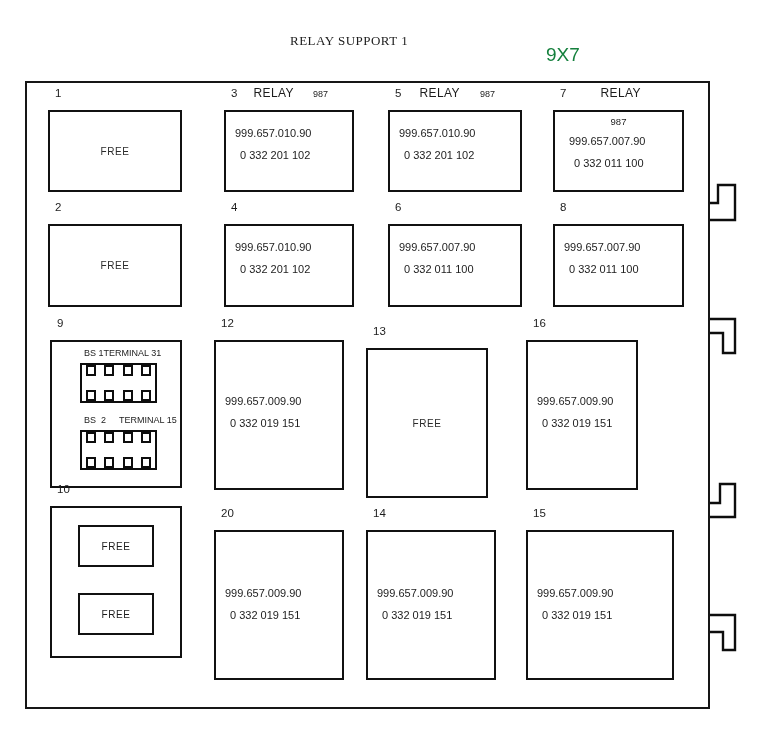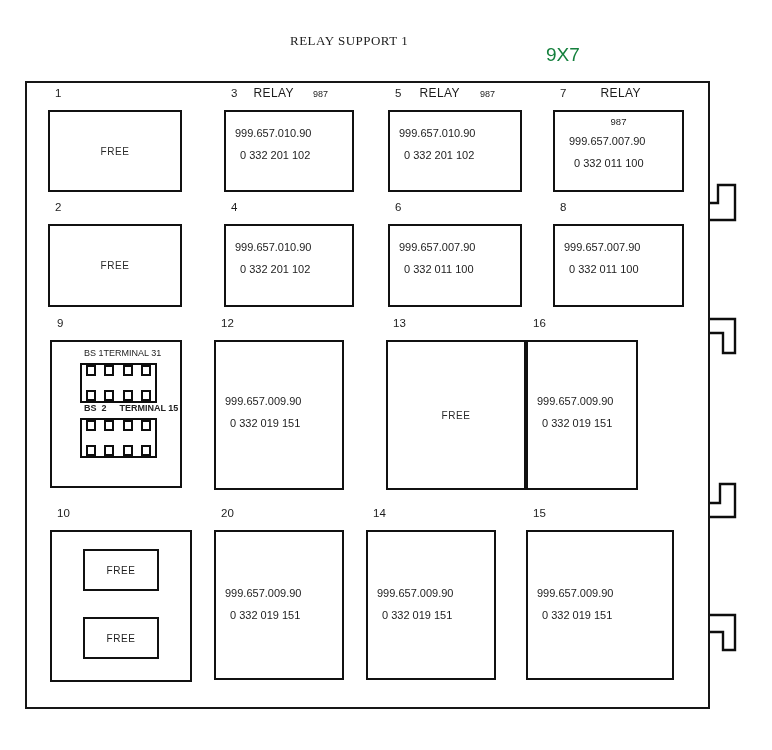--- a/index.html
+++ b/index.html
@@ -161,21 +161,21 @@
           <span class="sq"></span>
           <span class="sq"></span>
       </div>
       <div class="sq-row">
         <span class="sq"></span>
           <span class="sq"></span>
           <span class="sq"></span>
           <span class="sq"></span>
       </div>
     </div>
-    <div class="bs-row" style="font-weight:bold;">
+    <div class="bs-row" style="margin-top:12px;">
       <span>BS  2</span><span style="margin-left:13px;text-align:right;">TERMINAL 15</span>
     </div>
     <div class="tblock" style="margin-top:5px;">
       <div class="sq-row">
         <span class="sq"></span>
           <span class="sq"></span>
           <span class="sq"></span>
           <span class="sq"></span>
       </div>
       <div class="sq-row">
@@ -193,42 +193,42 @@
       <span class="slot-num">12</span>
     </div>
   <div class="box" style="height:150px;">
     <div class="part-lines tall">
       <div>999.657.009.90</div>
       <div class="line2">0 332 019 151</div>
     </div>
   </div>
 </div>
 
-<div class="slot" style="left:366px;top:316px;width:140px;margin-left:20px;">
+<div class="slot" style="left:366px;top:324px;width:122px;">
   <div class="slot-head">
       <span class="slot-num">13</span>
     </div>
   <div class="box" style="height:150px;">
     <div class="free-center">FREE</div>
   </div>
 </div>
 
 <div class="slot" style="left:526px;top:316px;width:112px;">
   <div class="slot-head">
       <span class="slot-num">16</span>
     </div>
   <div class="box" style="height:150px;">
     <div class="part-lines tall">
       <div>999.657.009.90</div>
       <div class="line2">0 332 019 151</div>
     </div>
   </div>
 </div>
 
-<div class="slot" style="left:50px;top:506px;width:142px;">
+<div class="slot" style="left:50px;top:482px;width:132px;">
   <div class="slot-head">
       <span class="slot-num">10</span>
     </div>
   <div class="box col-center" style="height:152px;">
     <div class="free-inner" style="margin-top:17px;">
         <span>FREE</span>
       </div>
     <div class="free-inner" style="margin-top:26px;">
         <span>FREE</span>
       </div>

